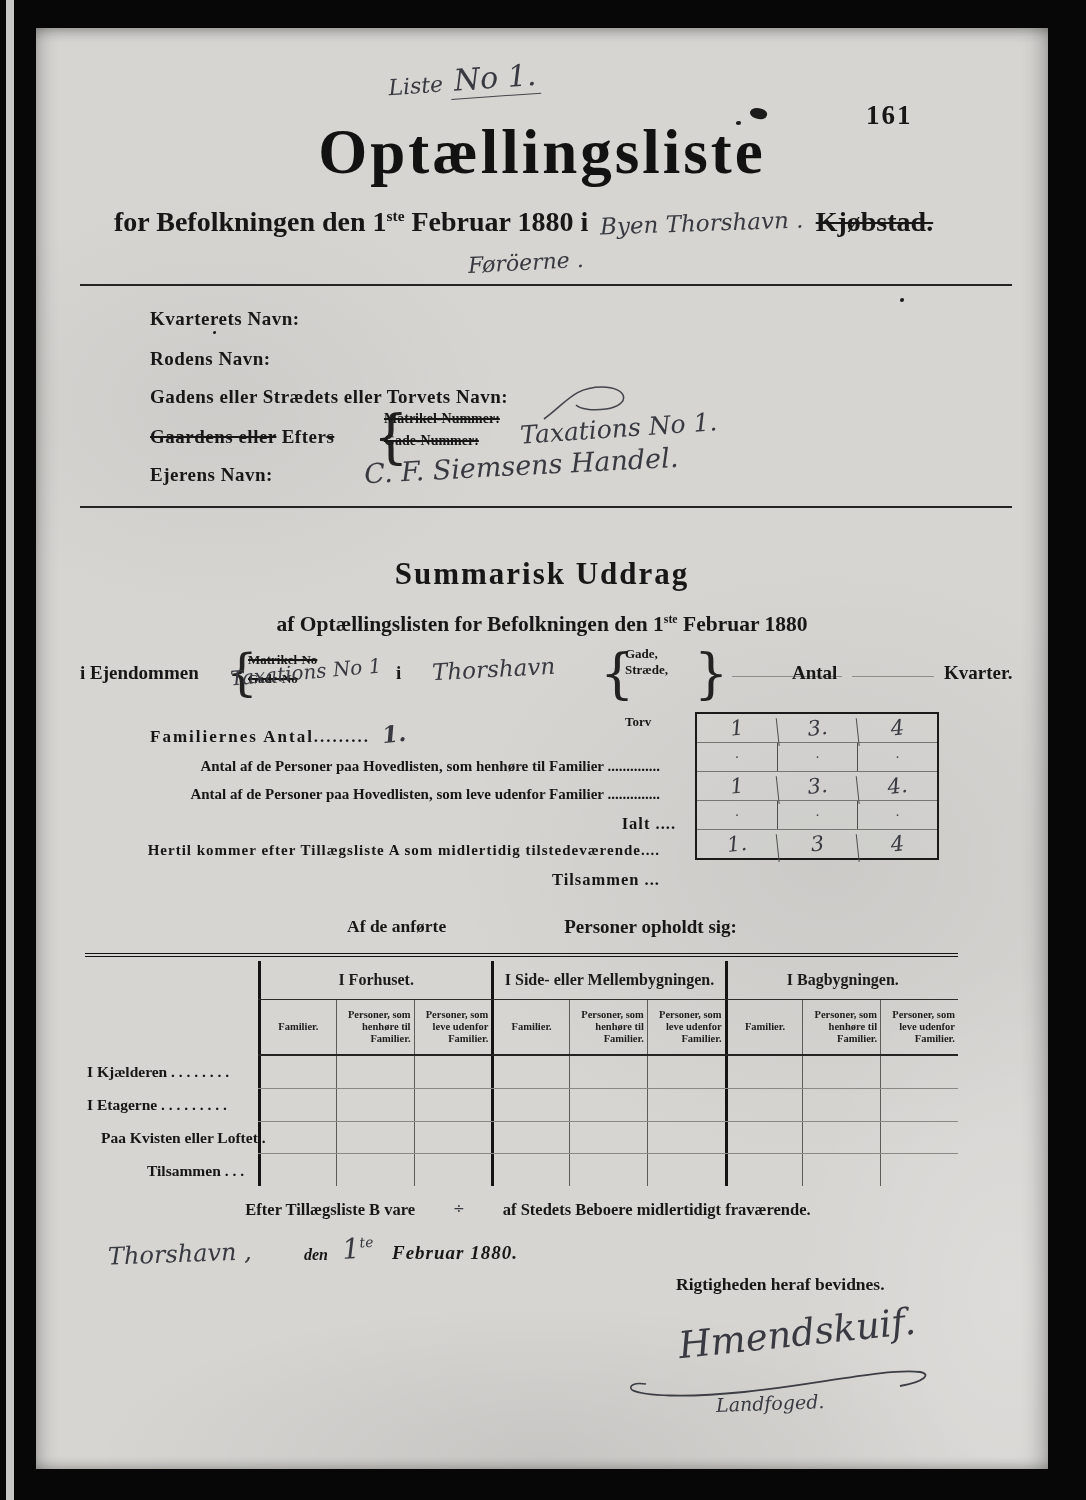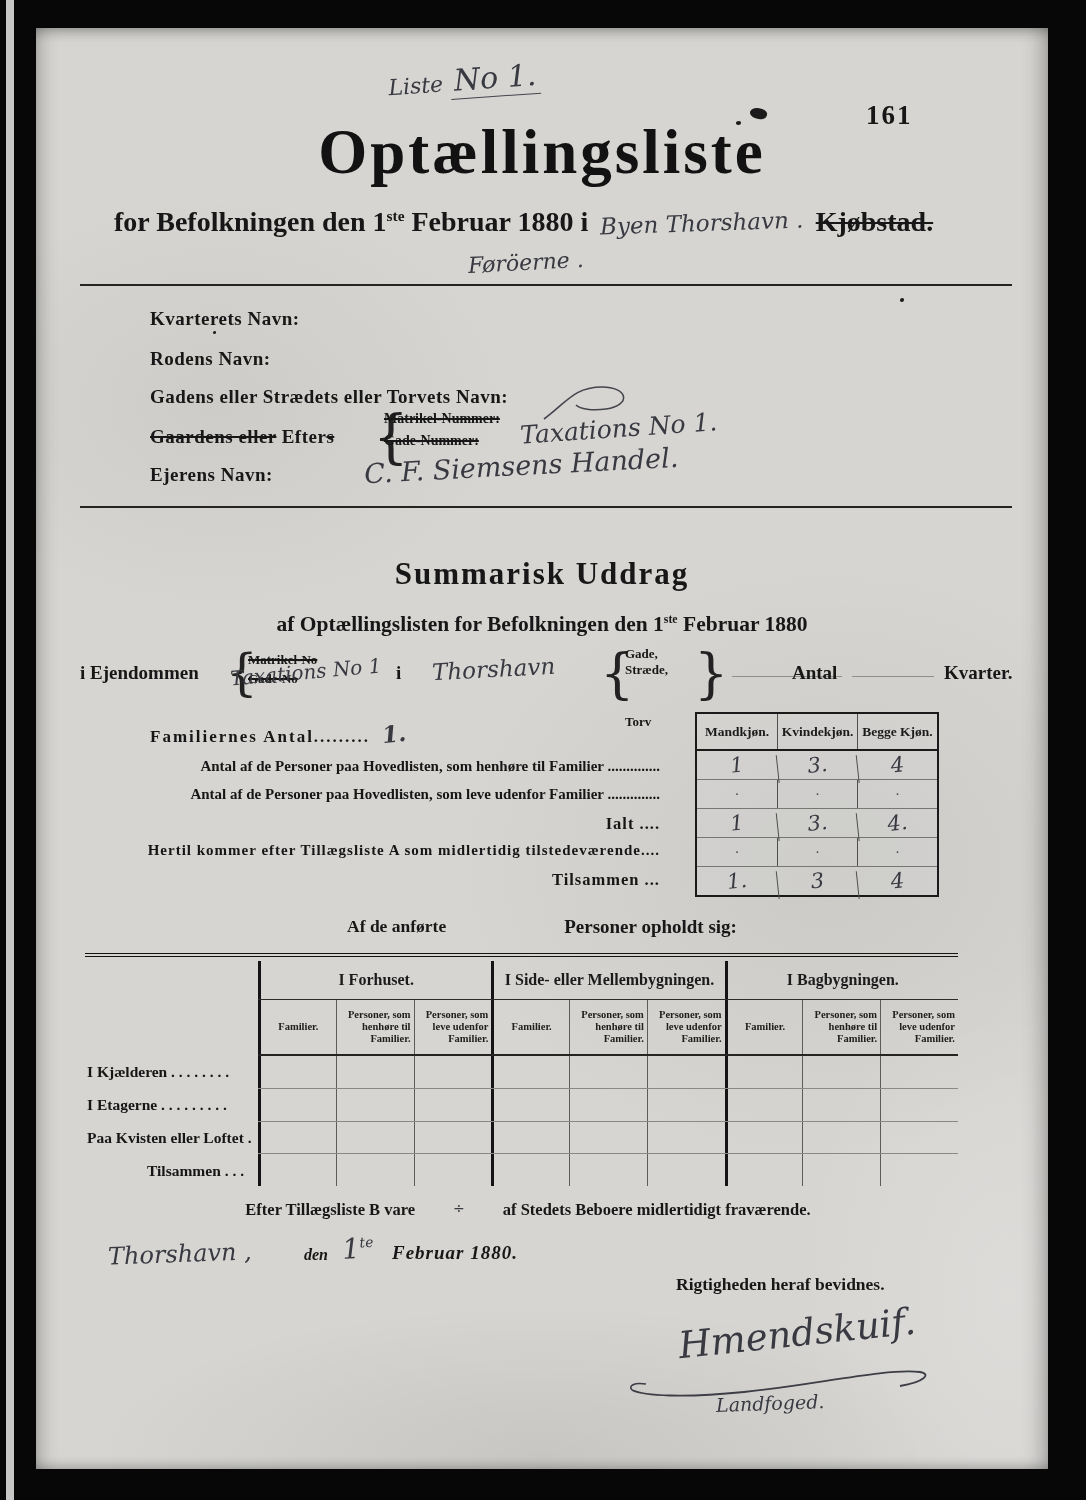--- a/index.html
+++ b/index.html
@@ -160,30 +160,25 @@
     <span class="abs blank-line" style="left:772px;top:32px;width:82px;"></span>
     <span class="abs printed bold" style="left:864px;top:18px;font-size:19px;">Kvarter.</span>
   </div>
 
   <div class="abs printed sumlab" style="left:114px;top:692px;font-size:17px;letter-spacing:2px;">
     <span>Familiernes Antal.........</span>
     <span class="hand" style="font-size:23px;letter-spacing:0;display:inline-block;transform:rotate(-6deg);margin-left:6px;">1.</span>
   </div>
   <div class="abs printed sumlab" style="right:388px;top:730px;font-size:15px;">Antal af de Personer paa Hovedlisten, som henhøre til Familier ..............</div>
   <div class="abs printed sumlab" style="right:388px;top:758px;font-size:15px;">Antal af de Personer paa Hovedlisten, som leve udenfor Familier ..............</div>
-  <div class="abs printed sumlab" style="right:388px;top:786px;font-size:16.5px;letter-spacing:1px;">Ialt ....</div>
+  <div class="abs printed sumlab" style="right:372px;top:786px;font-size:16.5px;letter-spacing:1px;">Ialt ....</div>
   <div class="abs printed sumlab" style="right:388px;top:814px;font-size:15px;letter-spacing:1px;">Hertil kommer efter Tillægsliste A som midlertidig tilstedeværende....</div>
   <div class="abs printed sumlab" style="right:388px;top:842px;font-size:16.5px;letter-spacing:1px;">Tilsammen ...</div>
 
   <div class="abs stats" style="left:659px;top:684px;width:240px;">
-    <div class="row hdr">
-      <div class="cell">Mandkjøn.</div>
-      <div class="cell">Kvindekjøn.</div>
-      <div class="cell">Begge Kjøn.</div>
-    </div>
     <div class="row drow">
       <div class="cell hand val">1</div>
       <div class="cell hand val">3.</div>
       <div class="cell hand val">4</div>
     </div>
     <div class="row drow">
       <div class="cell nil">·</div>
       <div class="cell nil">·</div>
       <div class="cell nil">·</div>
     </div>
@@ -267,21 +262,21 @@
         <div class="bg-cell heavy-l"></div>
           <div class="bg-cell thin-l"></div>
           <div class="bg-cell thin-l"></div>
         <div class="bg-cell heavy-l"></div>
           <div class="bg-cell thin-l"></div>
           <div class="bg-cell thin-l"></div>
       </div>
     </div>
     <div class="abs bldg-lab" style="left:2px;top:106px;">I Kjælderen . . . . . . . .</div>
     <div class="abs bldg-lab" style="left:2px;top:139px;">I Etagerne . . . . . . . . .</div>
-    <div class="abs bldg-lab" style="left:2px;top:172px;">Paa Kvisten eller Loftet .</div>
+    <div class="abs bldg-lab" style="left:16px;top:172px;">Paa Kvisten eller Loftet .</div>
     <div class="abs bldg-lab" style="left:62px;top:205px;">Tilsammen . . .</div>
   </div>
 
   <div class="abs" style="left:0;top:1172px;width:100%;display:flex;justify-content:center;gap:38px;transform:translateX(-14px);">
     <span class="printed foot-line">Efter Tillægsliste B vare</span>
     <span class="hand" style="font-size:14px;">÷</span>
     <span class="printed foot-line">af Stedets Beboere midlertidigt fraværende.</span>
   </div>
 
   <div class="abs hand" style="left:72px;top:1212px;font-size:24px;transform:rotate(-2deg);">Thorshavn ,</div>

